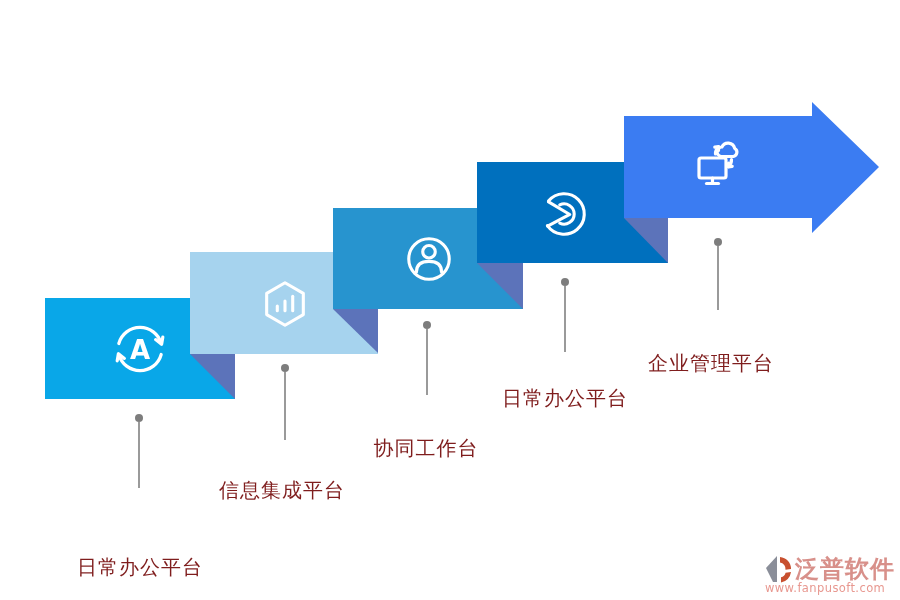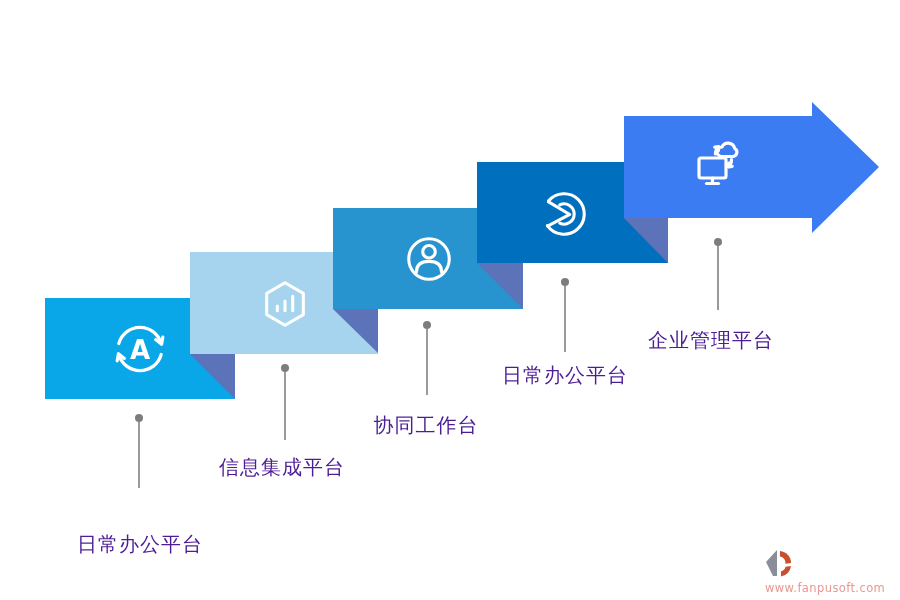--- a/index.html
+++ b/index.html
@@ -4,39 +4,39 @@
 <style>
   html,body{margin:0;padding:0;background:#ffffff;}
   #stage{
     position:relative;width:900px;height:600px;background:#ffffff;overflow:hidden;
     font-family:"DejaVu Serif","Liberation Serif",serif;
   }
   #shape-layer{position:absolute;left:0;top:0;}
   .step-icon{position:absolute;pointer-events:none;}
   .step-label{
     position:absolute;width:170px;text-align:center;
-    font-size:20px;color:#4c1d95;letter-spacing:1px;white-space:nowrap;
+    font-size:20px;color:#7f1d1d;letter-spacing:1px;white-space:nowrap;margin-top:23px;
   }
   .conn-dot{
     position:absolute;width:8px;height:8px;border-radius:50%;background:#7d7d7d;
   }
   .conn-line{
     position:absolute;width:1.5px;background:#9a9a9a;
   }
   #watermark{
     position:absolute;right:7px;bottom:6px;width:128px;
     display:flex;flex-direction:column;align-items:flex-start;line-height:1;
   }
   #watermark .wm-row{display:flex;align-items:center;gap:2px;}
   #wm-brand{
     font-size:24px;font-weight:bold;color:#d8908a;letter-spacing:1px;white-space:nowrap;
     font-family:"DejaVu Serif","Liberation Serif",serif;
   }
   #wm-url{
-    font-size:11.5px;color:#e89890;letter-spacing:0.4px;margin-top:6px;white-space:nowrap;
+    font-size:11.5px;color:#e89890;letter-spacing:0.4px;margin-top:0;white-space:nowrap;
     font-family:"DejaVu Sans","Liberation Sans",sans-serif;
   }
 </style>
 </head>
 <body>
 
 <div id="stage">
 
   <svg id="shape-layer" width="900" height="600" viewBox="0 0 900 600">
     <rect x="45" y="298" width="190" height="101" fill="#09a7e8"></rect>
@@ -115,17 +115,18 @@
   <div class="step-label" style="left:480px;top:362px;">日常办公平台</div>
   <div class="step-label" style="left:626px;top:327px;">企业管理平台</div>
 
   <div id="watermark">
     <div class="wm-row">
       <svg width="28" height="28" viewBox="0 0 28 28">
         <path d="M12 1 L1 13 L8 27 L12 27 Z" fill="#8a8e99"></path>
         <path d="M15 2 a12 12 0 0 1 11 12 l-5.5 .8 a6.5 6.5 0 0 0 -5.5 -7.3 Z" fill="#c8502f"></path>
         <path d="M26 17 a12 12 0 0 1 -10 10.5 l0 -5.2 a6.5 6.5 0 0 0 4.6 -4.6 Z" fill="#c8502f"></path>
       </svg>
+      <span id="wm-brand">泛普软件</span>
     </div>
     <span id="wm-url">www.fanpusoft.com</span>
   </div>
 
 </div>
 
 </body></html>

